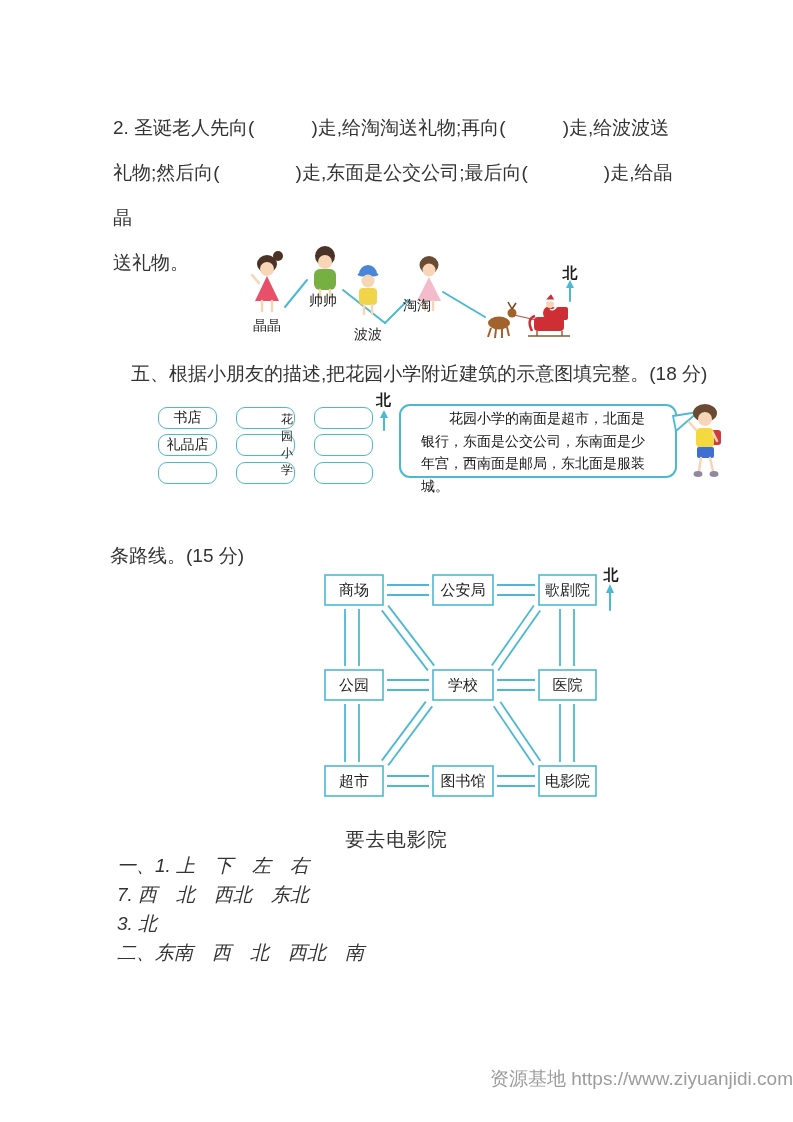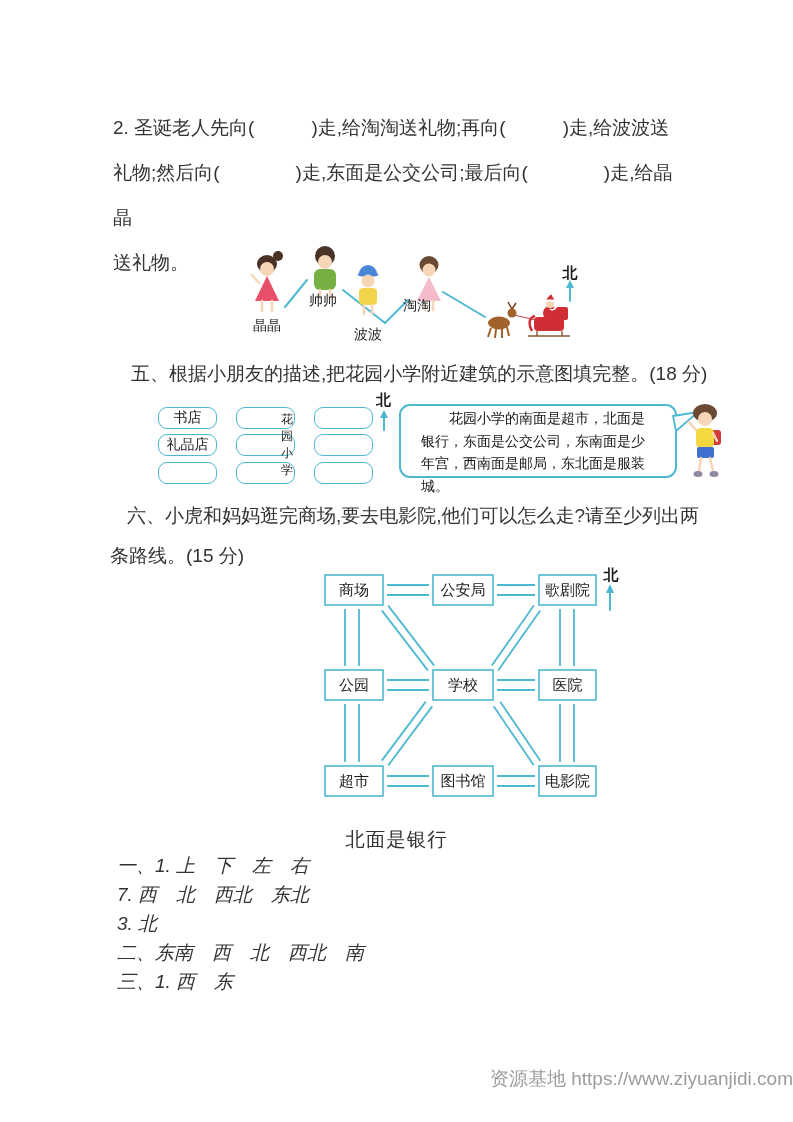--- a/index.html
+++ b/index.html
@@ -170,21 +170,20 @@
     <circle class="skin" cx="21" cy="17" r="7"></circle>
     <rect x="12" y="26" width="18" height="20" rx="5" fill="var(--boy_shirt)"></rect>
     <line class="skinStroke" x1="29" y1="31" x2="33" y2="39"></line>
     <rect x="13" y="45" width="17" height="11" rx="2" fill="var(--boy_shorts)"></rect>
     <line class="skinStroke" x1="17" y1="56" x2="15" y2="69"></line>
     <line class="skinStroke" x1="26" y1="56" x2="29" y2="69"></line>
     <ellipse cx="14" cy="72" rx="4.5" ry="3" fill="var(--shoe_gray)"></ellipse>
     <ellipse cx="30" cy="72" rx="4.5" ry="3" fill="var(--shoe_gray)"></ellipse>
   </svg>
 
-  <div class="qhead q6h1">六、小虎和妈妈逛完商场,要去电影院,他们可以怎么走?请至少列出两</div>
   <div class="qhead q6h2">条路线。(15 分)</div>
 
   <svg class="map" viewBox="0 0 330 240">
 
     <g>
       <line class="road" x1="72" y1="19" x2="114" y2="19"></line>
       <line class="road" x1="72" y1="29" x2="114" y2="29"></line>
       <line class="road" x1="182" y1="19" x2="220" y2="19"></line>
       <line class="road" x1="182" y1="29" x2="220" y2="29"></line>
       <line class="road" x1="72" y1="114" x2="114" y2="114"></line>
@@ -252,24 +251,23 @@
       <text class="boxt" x="252.5" y="220">电影院</text>
     </g>
 
     <g>
       <text class="nml" x="296" y="14">北</text>
       <line class="acc" x1="295" y1="44" x2="295" y2="25"></line>
       <polygon class="accfill" points="291,27 295,18 299,27"></polygon>
     </g>
   </svg>
 
-  <div class="ansHead">北面是银行</div>
+  <div class="ansHead">要去电影院</div>
   <div class="ansLines">
     <div>一、1. 上　下　左　右</div>
     <div>7. 西　北　西北　东北</div>
     <div>3. 北</div>
     <div>二、东南　西　北　西北　南</div>
-    <div>三、1. 西　东</div>
   </div>
 
   <div class="footer">资源基地 https://www.ziyuanjidi.com</div>
 
 </div>
 
 </body></html>

